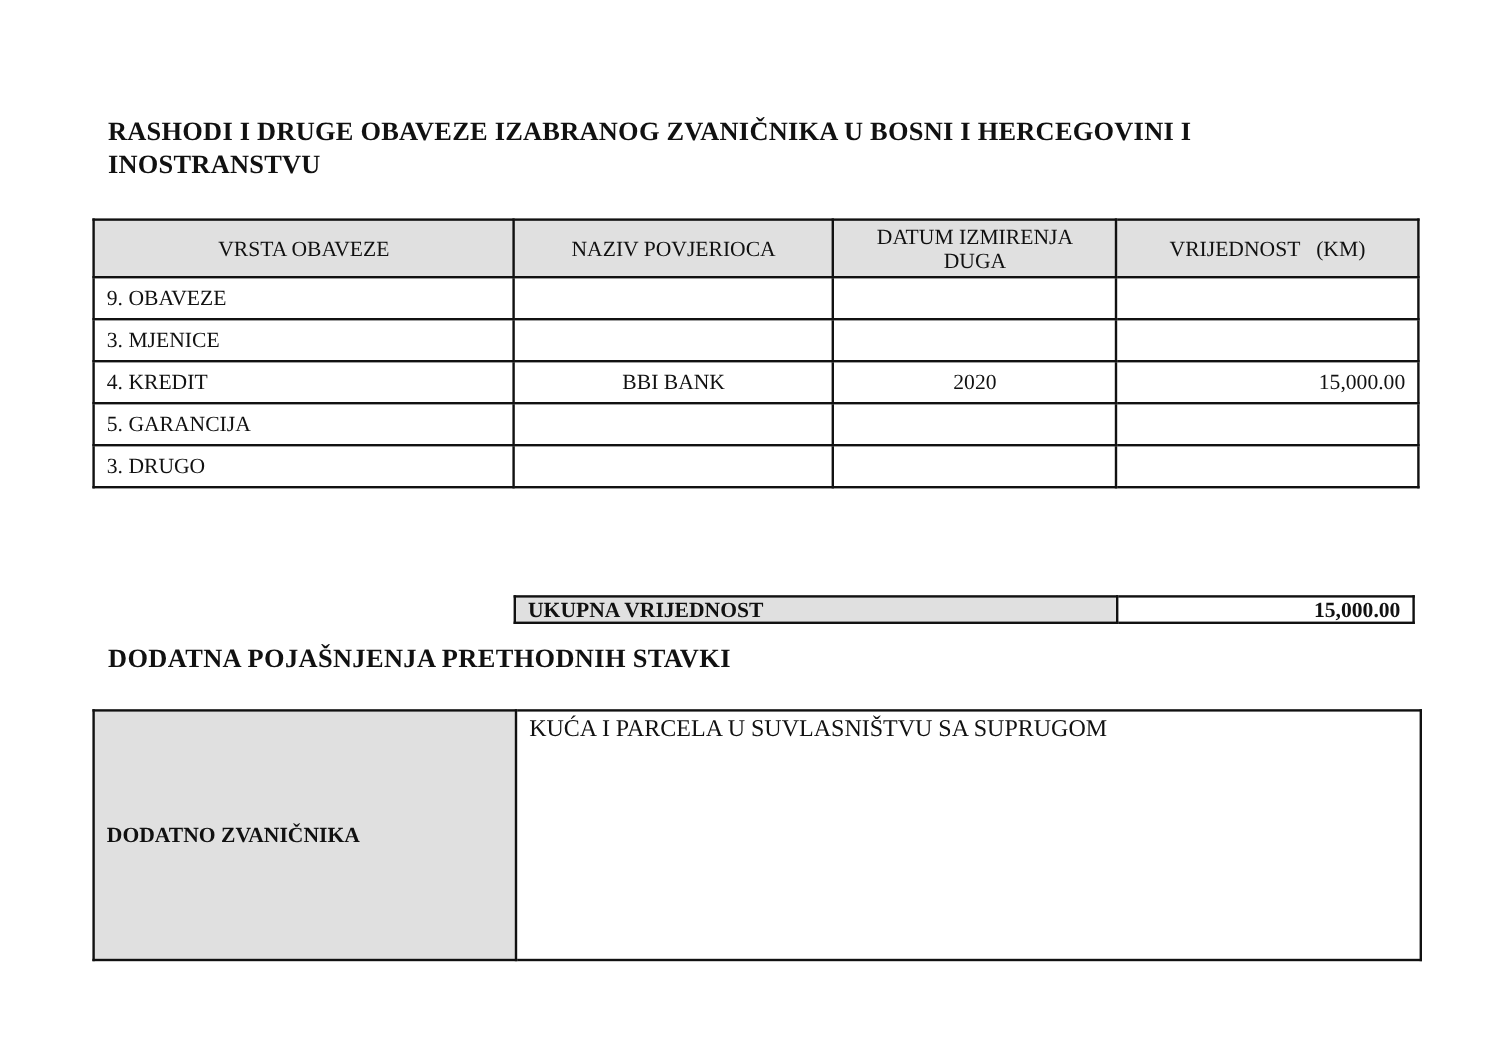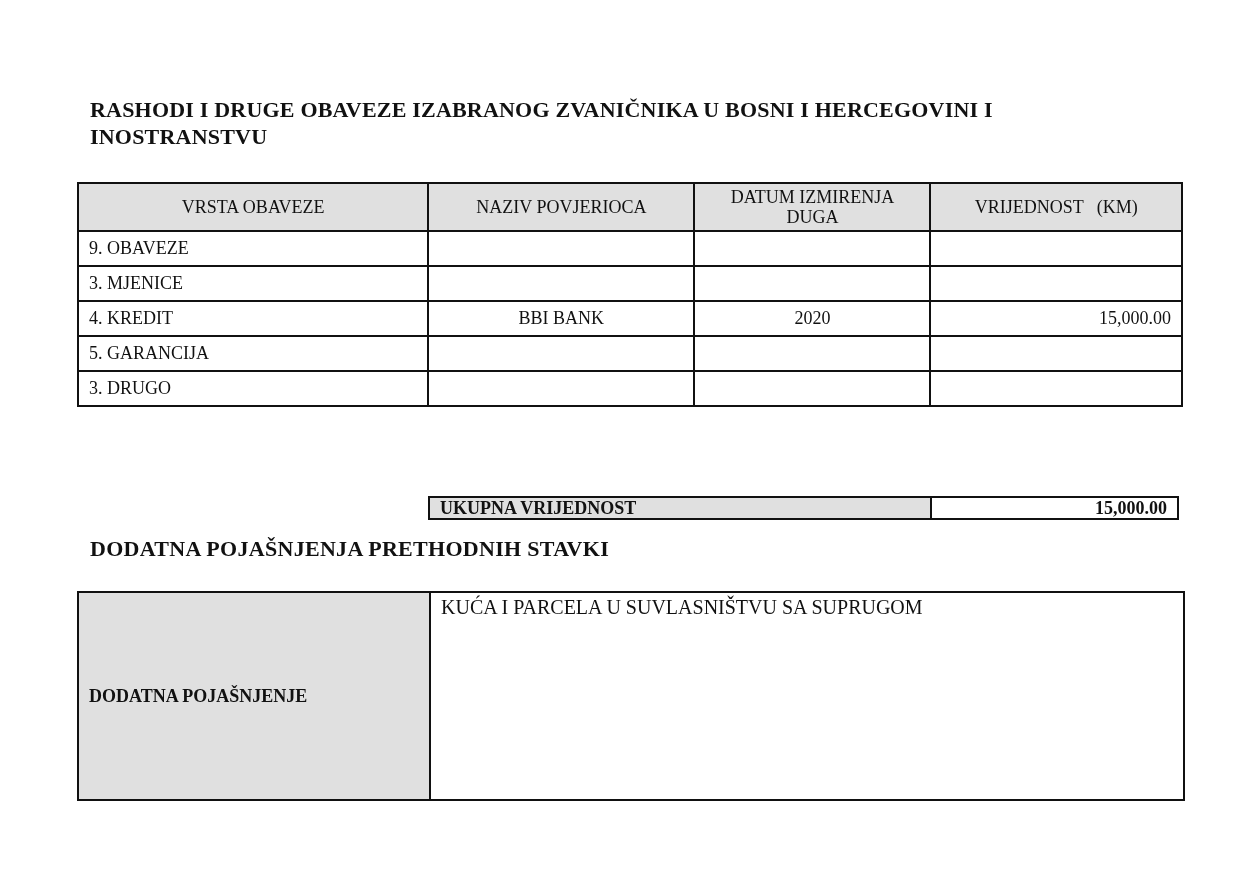--- a/index.html
+++ b/index.html
@@ -77,17 +77,17 @@
     <td class="val">15,000.00</td>
   </tr>
 </tbody>
   </table>
 
 <div class="subtitle">DODATNA POJAŠNJENJA PRETHODNIH STAVKI</div>
 
 <table class="note">
   <tbody>
       <tr>
-    <td class="lbl">DODATNA POJAŠNJENJE</td>
+    <td class="lbl">DODATNO ZVANIČNIKA</td>
     <td class="txt">KUĆA I PARCELA U SUVLASNIŠTVU SA SUPRUGOM</td>
   </tr>
 </tbody>
   </table>
 
 </body></html>

